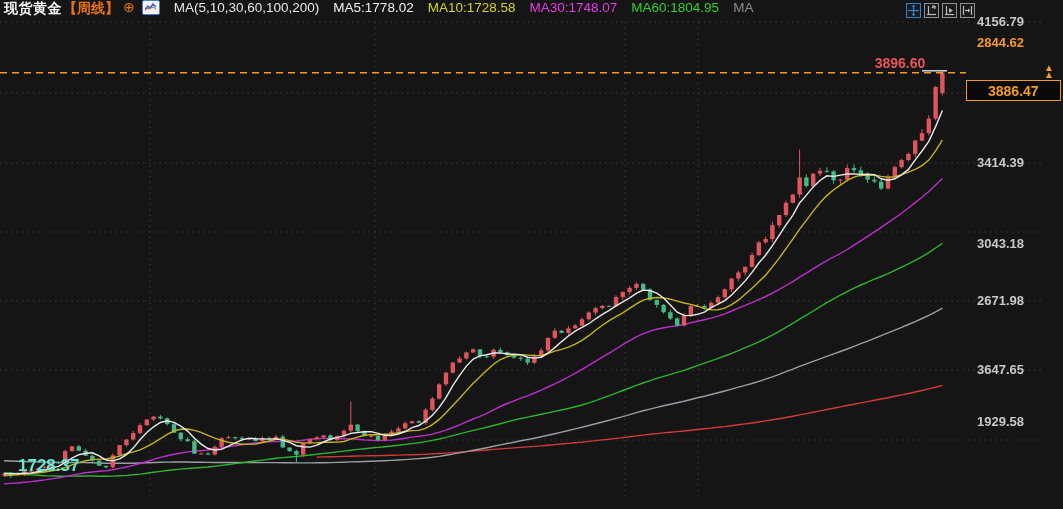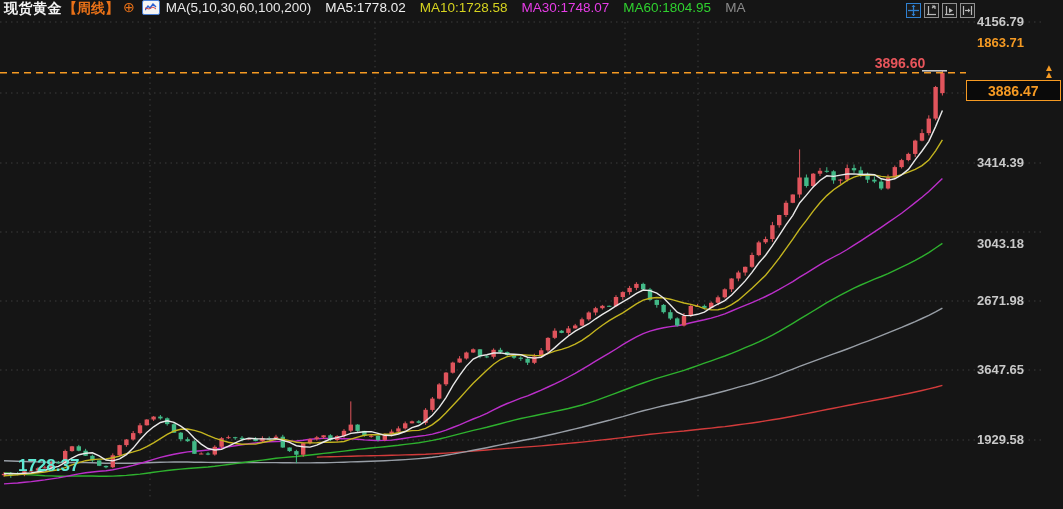--- a/index.html
+++ b/index.html
@@ -4,21 +4,21 @@
 <style>
   html,body{margin:0;padding:0;background:#000;}
   .app{position:relative;width:1063px;height:509px;background:#151515;overflow:hidden;
        font-family:"Liberation Sans",sans-serif;}
   
   .header{position:absolute;left:0;top:0;width:100%;height:22px;display:flex;z-index:30;}
   .sym{color:#f2f2f2;font-size:14px;font-weight:700;margin-left:4px;letter-spacing:.5px;}
   .period{color:#e87118;font-size:14px;font-weight:700;margin-left:1px;}
   .plus{color:#e87118;font-size:14px;margin-left:4px;line-height:1;}
   .mini{width:16px;height:13px;background:#f5f5f5;border:1px solid #4a7fd4;border-radius:2px;margin-left:7px;display:flex;align-items:center;justify-content:center;}
-  .maset{color:#e6e6e6;font-size:13.5px;margin-left:6px;}
+  .maset{color:#e6e6e6;font-size:13.5px;margin-left:14px;}
   .maval{font-size:13.5px;margin-left:14px;}
   
   .toolbar{position:absolute;right:88px;top:3px;display:flex;gap:3px;z-index:30;}
   .tbtn{width:15px;height:15px;border:1px solid #8f8f8f;background:#1b1b1b;display:flex;align-items:center;justify-content:center;box-sizing:border-box;}
   .tbtn.sel{border-color:#2f80d0;}
   
   .ylab{position:absolute;left:977px;width:80px;font-size:13px;font-weight:700;color:#c9c9c9;z-index:20;}
   .ylab.orange{color:#f59a23;}
   .pricebox{position:absolute;left:966px;top:80px;width:95px;height:21px;border:1.5px solid #f59a23;
             background:#0a0a0a;color:#f59a23;font-size:14px;font-weight:700;line-height:21px;
@@ -378,24 +378,24 @@
       <rect x="933.4" y="87.0" width="4.4" height="31.6" fill="#e0545c"></rect>
       <line x1="942.4" y1="70.8" x2="942.4" y2="95.5" stroke="#e0545c" stroke-width="1"></line>
       <rect x="940.2" y="72.7" width="4.4" height="20.4" fill="#e0545c"></rect>
       <polyline points="4.0,475.8 10.8,475.2 17.6,474.8 24.4,474.1 31.2,473.5 38.0,472.7 44.8,472.0 51.6,470.8 58.4,469.8 65.2,467.6 72.0,464.9 78.8,462.6 85.6,460.7 92.4,459.6 99.2,459.1 106.0,459.0 112.8,457.8 119.6,456.1 126.4,453.7 133.2,451.9 140.0,449.8 146.8,446.7 153.6,442.8 160.4,438.6 167.2,434.4 174.0,431.0 180.8,429.3 187.6,429.0 194.4,430.4 201.2,432.4 208.0,435.4 214.8,438.1 221.6,440.3 228.4,442.2 235.2,443.5 242.0,444.2 248.8,444.1 255.6,444.1 262.4,442.5 269.2,441.0 276.0,439.2 282.8,439.3 289.6,440.6 296.4,442.3 303.2,442.9 310.0,442.9 316.8,442.7 323.6,442.2 330.4,442.3 337.2,442.1 344.0,441.5 350.8,439.2 357.6,437.2 364.4,435.3 371.2,434.6 378.0,434.7 384.8,434.3 391.6,434.0 398.4,432.8 405.2,431.5 412.0,430.6 418.8,430.4 425.6,428.3 432.4,424.6 439.2,419.4 446.0,412.7 452.8,405.5 459.6,398.2 466.4,390.6 473.2,383.2 480.0,376.8 486.8,370.2 493.6,364.2 500.4,359.5 507.2,356.6 514.0,355.1 520.8,354.7 527.6,355.1 534.4,355.5 541.2,355.6 548.0,353.7 554.8,351.1 561.6,349.4 568.4,347.1 575.2,344.1 582.0,340.3 588.8,335.7 595.6,330.2 602.4,325.2 609.2,320.7 616.0,316.6 622.8,312.8 629.6,308.3 636.4,303.8 643.2,300.2 650.0,298.3 656.8,297.5 663.6,297.9 670.4,299.2 677.2,301.1 684.0,303.0 690.8,304.4 697.6,306.2 704.4,308.6 711.2,309.9 718.0,309.7 724.8,308.1 731.6,304.7 738.4,300.2 745.2,294.3 752.0,288.2 758.8,281.8 765.6,275.2 772.4,266.9 779.2,258.1 786.0,248.7 792.8,239.2 799.6,229.1 806.4,220.4 813.2,211.1 820.0,202.7 826.8,195.6 833.6,189.7 840.4,185.1 847.2,180.4 854.0,177.2 860.8,175.2 867.6,175.4 874.4,174.9 881.2,176.4 888.0,177.1 894.8,176.7 901.6,174.6 908.4,172.1 915.2,169.3 922.0,165.6 928.8,160.1 935.6,150.8 942.4,139.9" fill="none" stroke="#c4b51f" stroke-width="1.4"></polyline>
       <polyline points="4.0,473.7 10.8,473.5 17.6,473.6 24.4,473.2 31.2,472.9 38.0,471.7 44.8,470.5 51.6,468.0 58.4,466.4 65.2,462.4 72.0,458.0 78.8,454.7 85.6,453.3 92.4,452.8 99.2,455.8 106.0,460.0 112.8,460.9 119.6,458.8 126.4,454.6 133.2,448.1 140.0,439.7 146.8,432.5 153.6,426.8 160.4,422.5 167.2,420.8 174.0,422.3 180.8,426.2 187.6,431.1 194.4,438.2 201.2,444.1 208.0,448.5 214.8,450.0 221.6,449.4 228.4,446.1 235.2,442.9 242.0,439.9 248.8,438.2 255.6,438.7 262.4,438.9 269.2,439.1 276.0,438.6 282.8,440.4 289.6,442.4 296.4,445.7 303.2,446.7 310.0,447.1 316.8,445.1 323.6,442.0 330.4,439.0 337.2,437.6 344.0,435.9 350.8,433.4 357.6,432.5 364.4,431.7 371.2,431.6 378.0,433.4 384.8,435.3 391.6,435.5 398.4,434.0 405.2,431.5 412.0,427.7 418.8,425.5 425.6,421.1 432.4,415.2 439.2,407.4 446.0,397.6 452.8,385.6 459.6,375.3 466.4,366.1 473.2,359.1 480.0,355.9 486.8,354.7 493.6,353.0 500.4,352.9 507.2,354.0 514.0,354.2 520.8,354.6 527.6,357.2 534.4,358.1 541.2,357.2 548.0,353.2 554.8,347.6 561.6,341.6 568.4,336.0 575.2,331.1 582.0,327.4 588.8,323.7 595.6,318.8 602.4,314.3 609.2,310.4 616.0,305.9 622.8,301.9 629.6,297.8 636.4,293.4 643.2,290.0 650.0,290.6 656.8,293.2 663.6,298.0 670.4,304.9 677.2,312.2 684.0,315.4 690.8,315.6 697.6,314.3 704.4,312.2 711.2,307.7 718.0,304.0 724.8,300.6 731.6,295.1 738.4,288.1 745.2,280.9 752.0,272.4 758.8,263.0 765.6,255.2 772.4,245.7 779.2,235.3 786.0,224.9 792.8,215.3 799.6,203.0 806.4,195.1 813.2,186.9 820.0,180.5 826.8,175.8 833.6,176.4 840.4,175.1 847.2,174.0 854.0,173.9 860.8,174.5 867.6,174.3 874.4,174.7 881.2,178.8 888.0,180.2 894.8,178.8 901.6,174.9 908.4,169.4 915.2,159.8 922.0,151.0 928.8,141.3 935.6,126.6 942.4,110.4" fill="none" stroke="#e9e9e9" stroke-width="1.4"></polyline>
       <line x1="0" y1="72.7" x2="966" y2="72.7" stroke="#f59a23" stroke-width="1.6" stroke-dasharray="7 5"></line>
       <line x1="922" y1="70.8" x2="947" y2="70.8" stroke="#d5d5d5" stroke-width="1.5"></line>
     </svg>
 
   <div class="ylab" style="top:14px">4156.79</div>
-  <div class="ylab orange" style="top:35px">1863.71</div>
+  <div class="ylab orange" style="top:35px">2844.62</div>
   <div class="ylab" style="top:155px">3414.39</div>
   <div class="ylab" style="top:236px">3043.18</div>
   <div class="ylab" style="top:293px">2671.98</div>
   <div class="ylab" style="top:362px">3647.65</div>
-  <div class="ylab" style="top:432px">1929.58</div>
+  <div class="ylab" style="top:414px">1929.58</div>
 
   <div class="hilab">3896.60</div>
   <div class="pricebox">3886.47</div>
   <div class="uparrow">▲<br>▲</div>
   <div class="lolab">1728.37</div>
 </div>
 
 </body></html>

